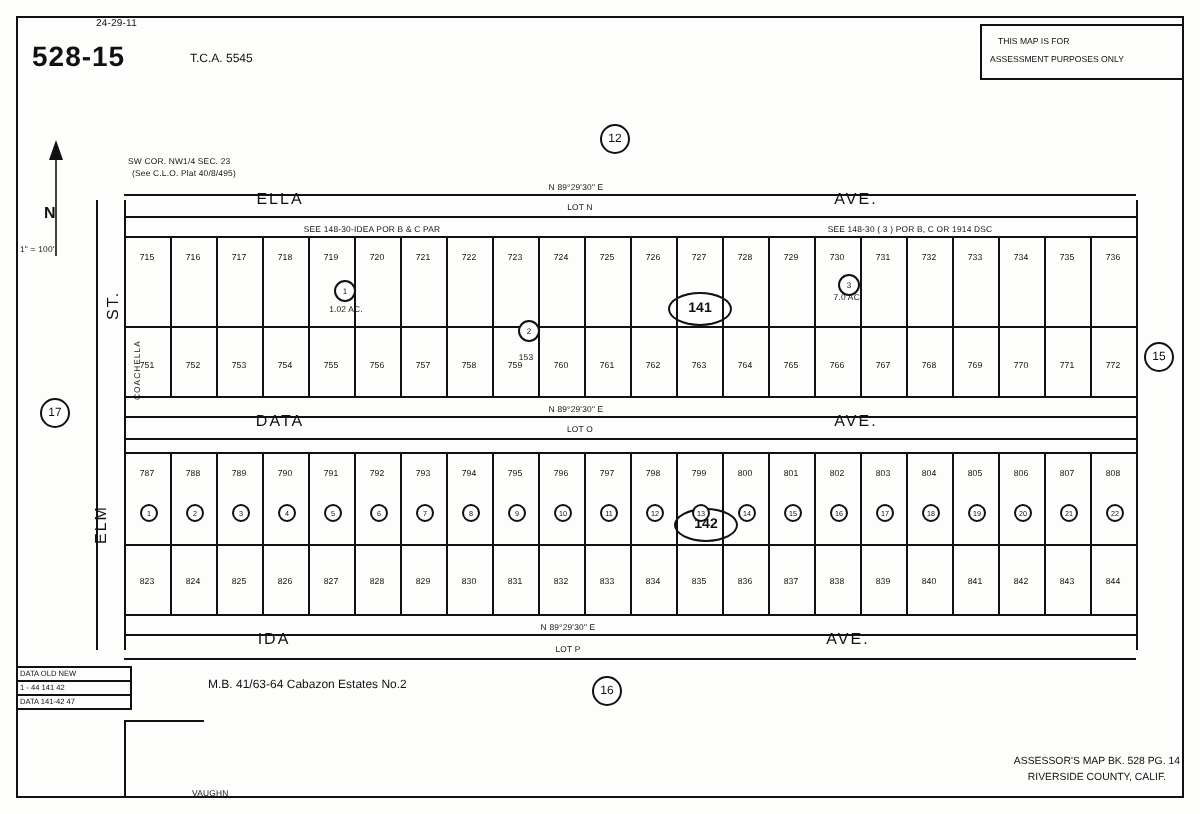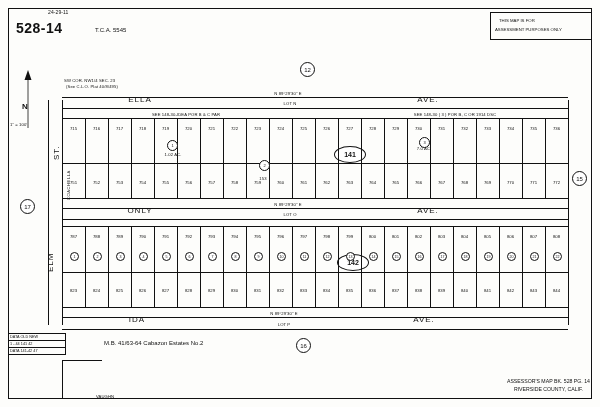--- a/index.html
+++ b/index.html
@@ -57,21 +57,21 @@
   #assessor{right:10px;bottom:14px;text-align:center;font-size:5.2px;line-height:8px;}
   
   #north{left:12px;top:70px;width:34px;height:60px;}
 </style>
 </head>
 <body>
 
 <div id="sheet">
 
   <div class="t tiny" id="sheetcode">24-29-11</div>
-  <div class="t xl" id="topnum">528-14</div>
+  <div class="t xl" id="topnum">528-15</div>
   <div class="t sm" id="tca">T.C.A. 5545</div>
 
   <div class="abs" id="notebox">
     <div class="t" style="left:8px;top:5px;">THIS   MAP   IS   FOR</div>
     <div class="t" style="left:4px;top:14px;">ASSESSMENT   PURPOSES   ONLY</div>
   </div>
 
   <div class="abs" id="north">
     <svg width="34" height="60" viewBox="0 0 34 60">
       <line x1="16" y1="58" x2="16" y2="6" stroke="#111" stroke-width="0.8"></line>
@@ -108,21 +108,21 @@
 
   <div class="ln" style="left:62px;top:97px;width:506px;height:1px;"></div>
   <div class="ln" style="left:62px;top:108px;width:506px;height:1px;"></div>
   <div class="t md ctr" style="left:140px;top:95px;letter-spacing:1px;text-align:center;">ELLA</div>
   <div class="t md ctr" style="left:428px;top:95px;letter-spacing:1px;">AVE.</div>
   <div class="t tiny ctr" style="left:288px;top:91px;">N 89°29'30" E</div>
   <div class="t tiny ctr" style="left:290px;top:101px;">LOT N</div>
 
   <div class="ln" style="left:62px;top:208px;width:506px;height:1px;"></div>
   <div class="ln" style="left:62px;top:219px;width:506px;height:1px;"></div>
-  <div class="t md ctr" style="left:140px;top:206px;letter-spacing:1px;">ONLY</div>
+  <div class="t md ctr" style="left:140px;top:206px;letter-spacing:1px;">DATA</div>
   <div class="t md ctr" style="left:428px;top:206px;letter-spacing:1px;">AVE.</div>
   <div class="t tiny ctr" style="left:288px;top:202px;">N 89°29'30" E</div>
   <div class="t tiny ctr" style="left:290px;top:212px;">LOT O</div>
 
   <div class="ln" style="left:62px;top:317px;width:506px;height:1px;"></div>
   <div class="ln" style="left:62px;top:329px;width:506px;height:1px;"></div>
   <div class="t md ctr" style="left:137px;top:315px;letter-spacing:1px;">IDA</div>
   <div class="t md ctr" style="left:424px;top:315px;letter-spacing:1px;">AVE.</div>
   <div class="t tiny ctr" style="left:284px;top:311px;">N 89°29'30" E</div>
   <div class="t tiny ctr" style="left:284px;top:322px;">LOT P</div>

